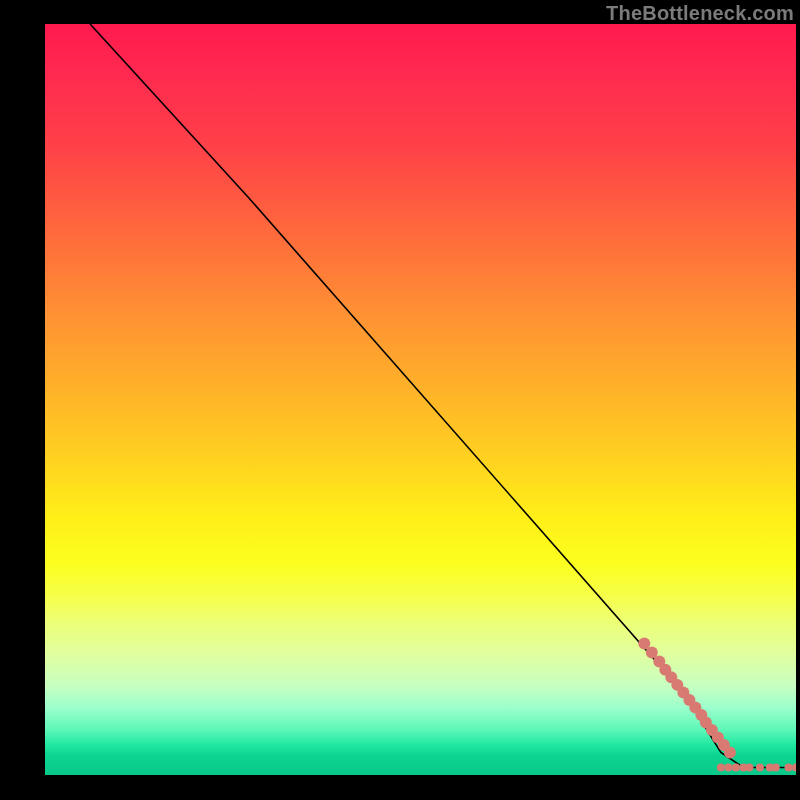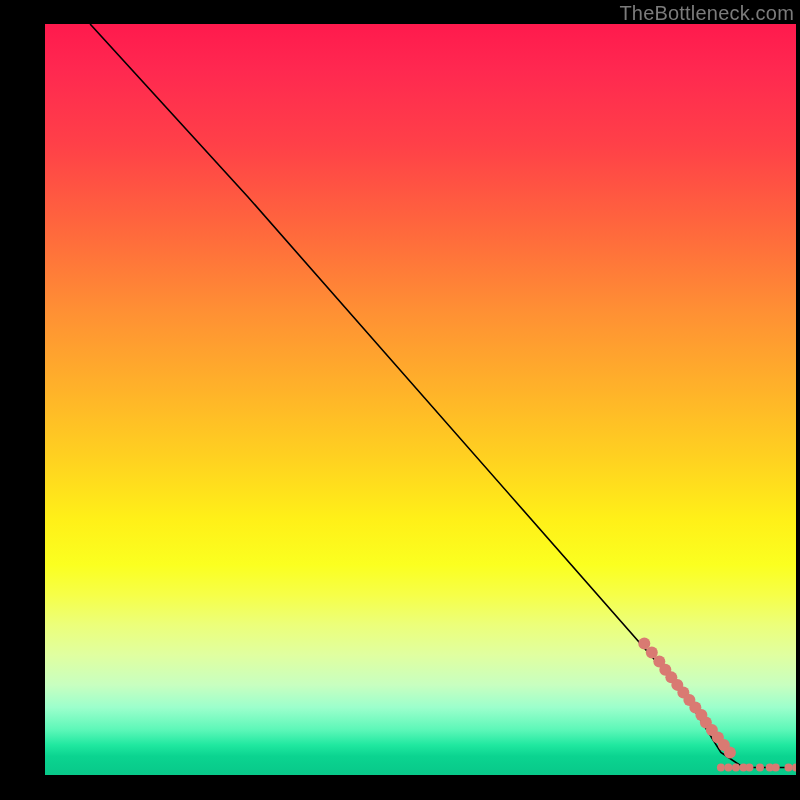--- a/index.html
+++ b/index.html
@@ -47,21 +47,21 @@
     inset: 0;
     width: 100%;
     height: 100%;
   }
   .watermark {
     position: absolute;
     top: 2px;
     right: 6px;
     color: #7b7b7b;
     font-size: 20px;
-    font-weight: 400;
+    font-weight: 700;
     letter-spacing: 0.2px;
   }
 </style>
 </head>
 <body>
 
 <div class="frame">
 
   <div class="plot-area">
     <div class="gradient-bg"></div>

